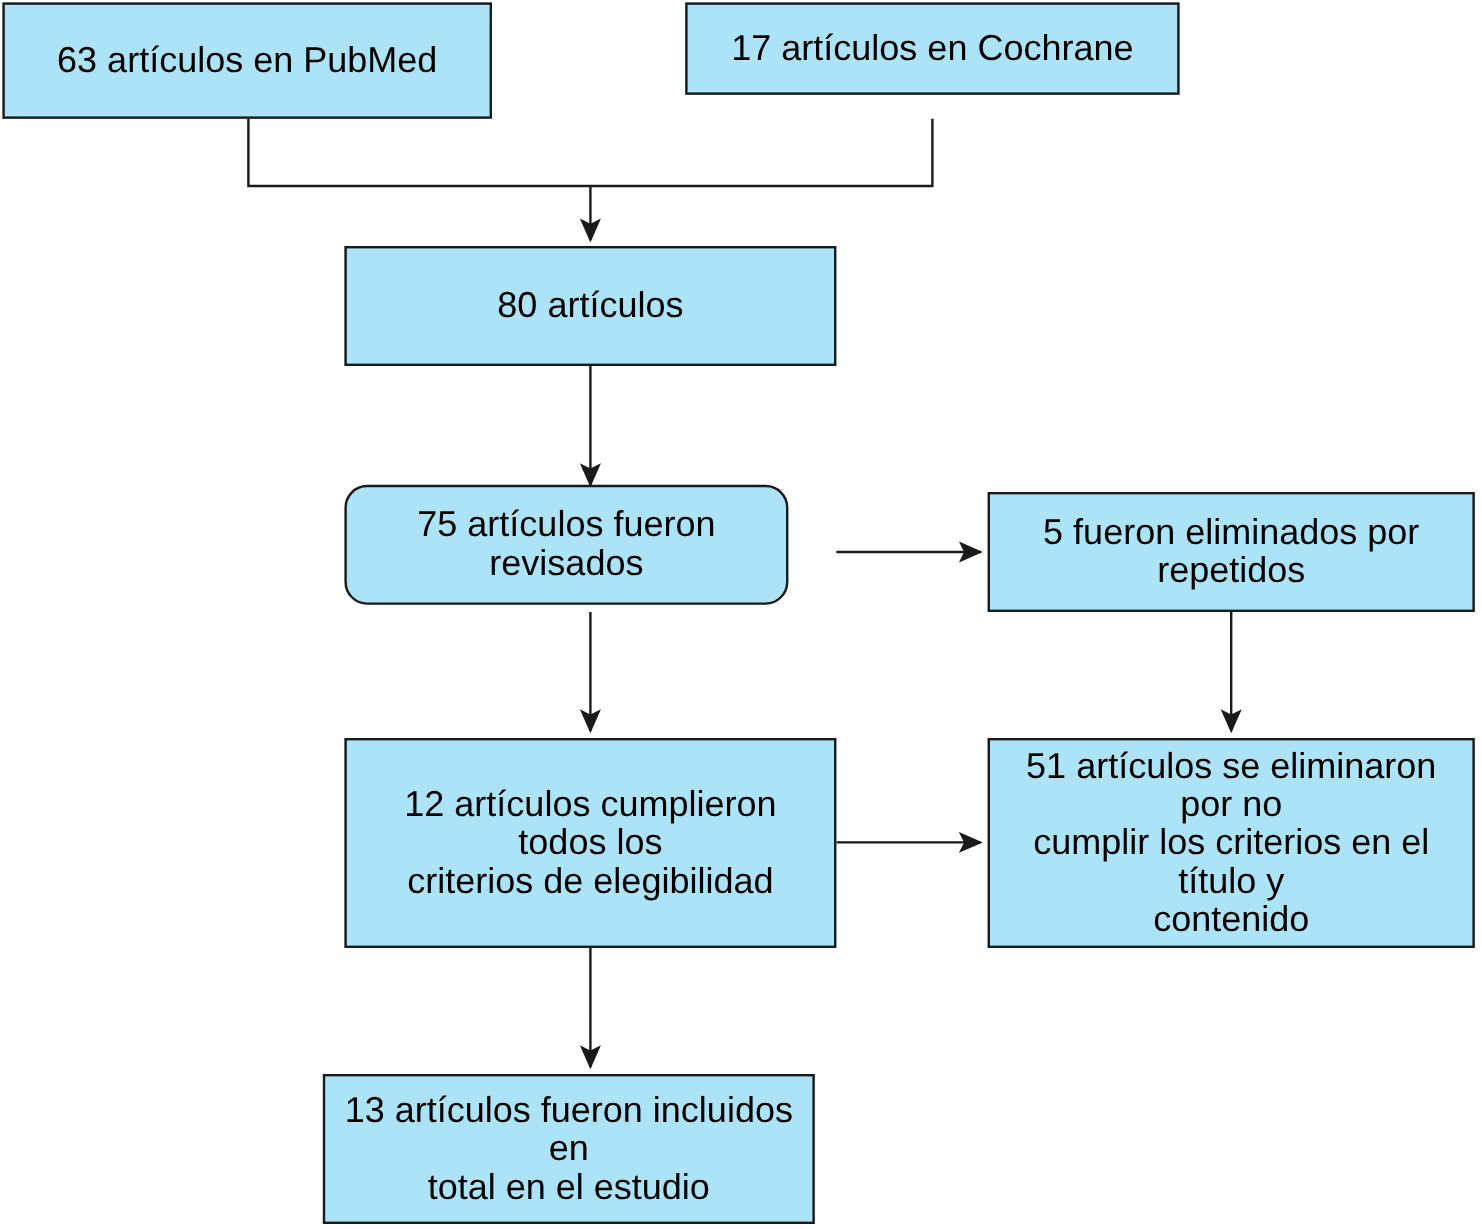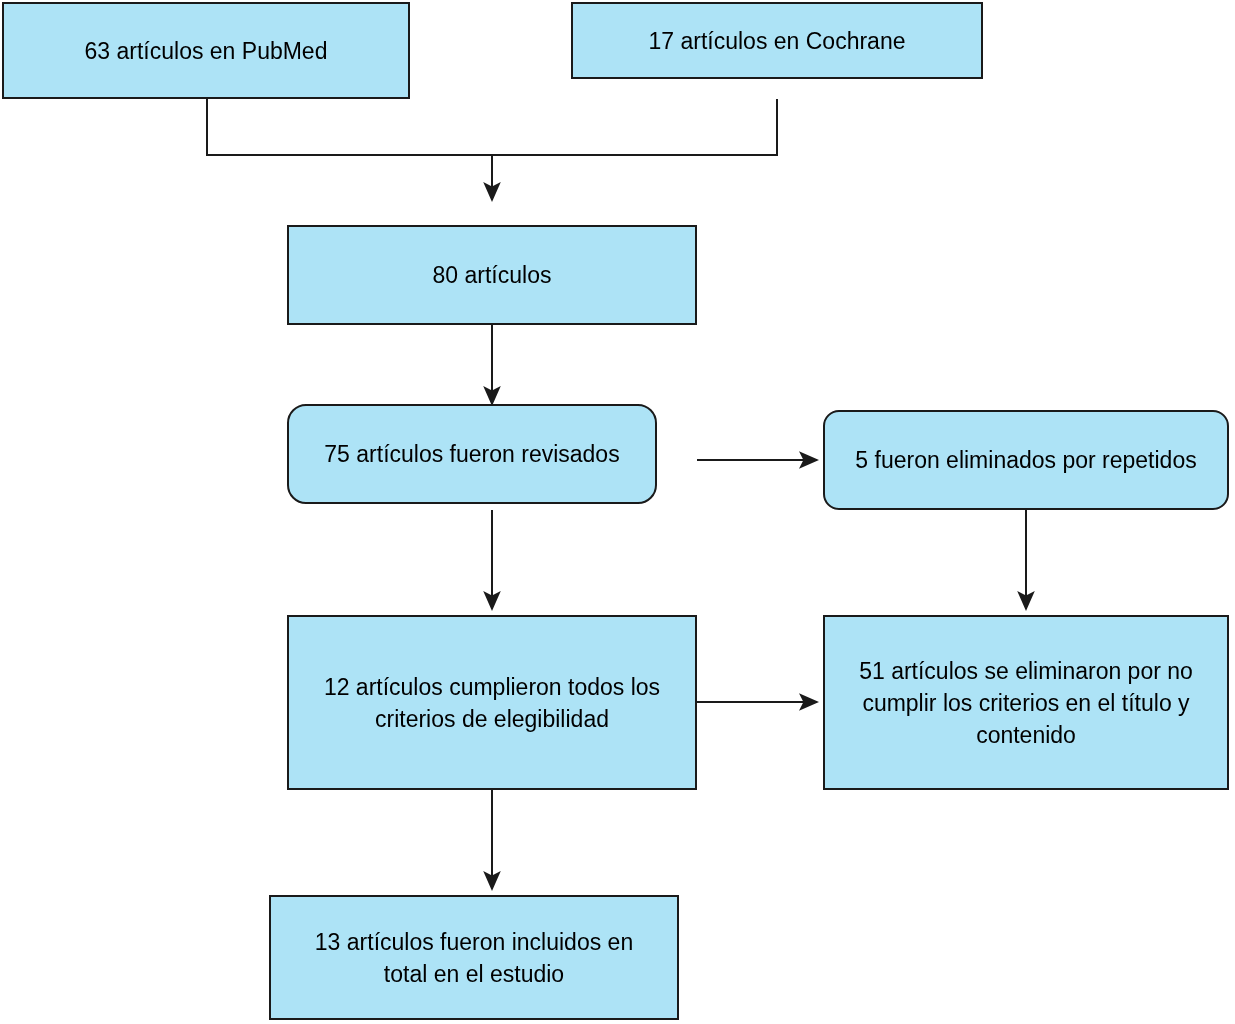--- a/index.html
+++ b/index.html
@@ -31,32 +31,32 @@
 
   .flow-box {
     position: absolute;
     background: var(--box-fill);
     border: 2px solid var(--box-border);
     display: flex;
     align-items: center;
     justify-content: center;
     text-align: center;
     color: var(--text-color);
-    font-size: 23px;
+    font-size: 30px;
     line-height: 32px;
     padding: 6px 14px;
   }
   .flow-box .label { white-space: pre-line; }
 
   
   .box-pubmed       { left: 2px;   top: 2px;   width: 408px; height: 97px;  }
   .box-cochrane     { left: 571px; top: 2px;   width: 412px; height: 77px;  }
-  .box-total        { left: 287px; top: 205px; width: 410px; height: 100px; margin-top: 20px; }
+  .box-total        { left: 287px; top: 205px; width: 410px; height: 100px; }
   .box-revisados    { left: 287px; top: 404px; width: 370px; height: 100px; border-radius: 19px; }
-  .box-repetidos    { left: 823px; top: 410px; width: 406px; height: 100px; border-radius: 16px; }
+  .box-repetidos    { left: 823px; top: 410px; width: 406px; height: 100px; }
   .box-cumplieron   { left: 287px; top: 615px; width: 410px; height: 175px; }
   .box-criterios    { left: 823px; top: 615px; width: 406px; height: 175px; }
   .box-incluidos    { left: 269px; top: 895px; width: 410px; height: 125px; }
 </style>
 </head>
 <body>
 
 <div class="canvas">
 
   <svg class="connector-layer" viewBox="0 0 1235 1024" xmlns="http://www.w3.org/2000/svg">

